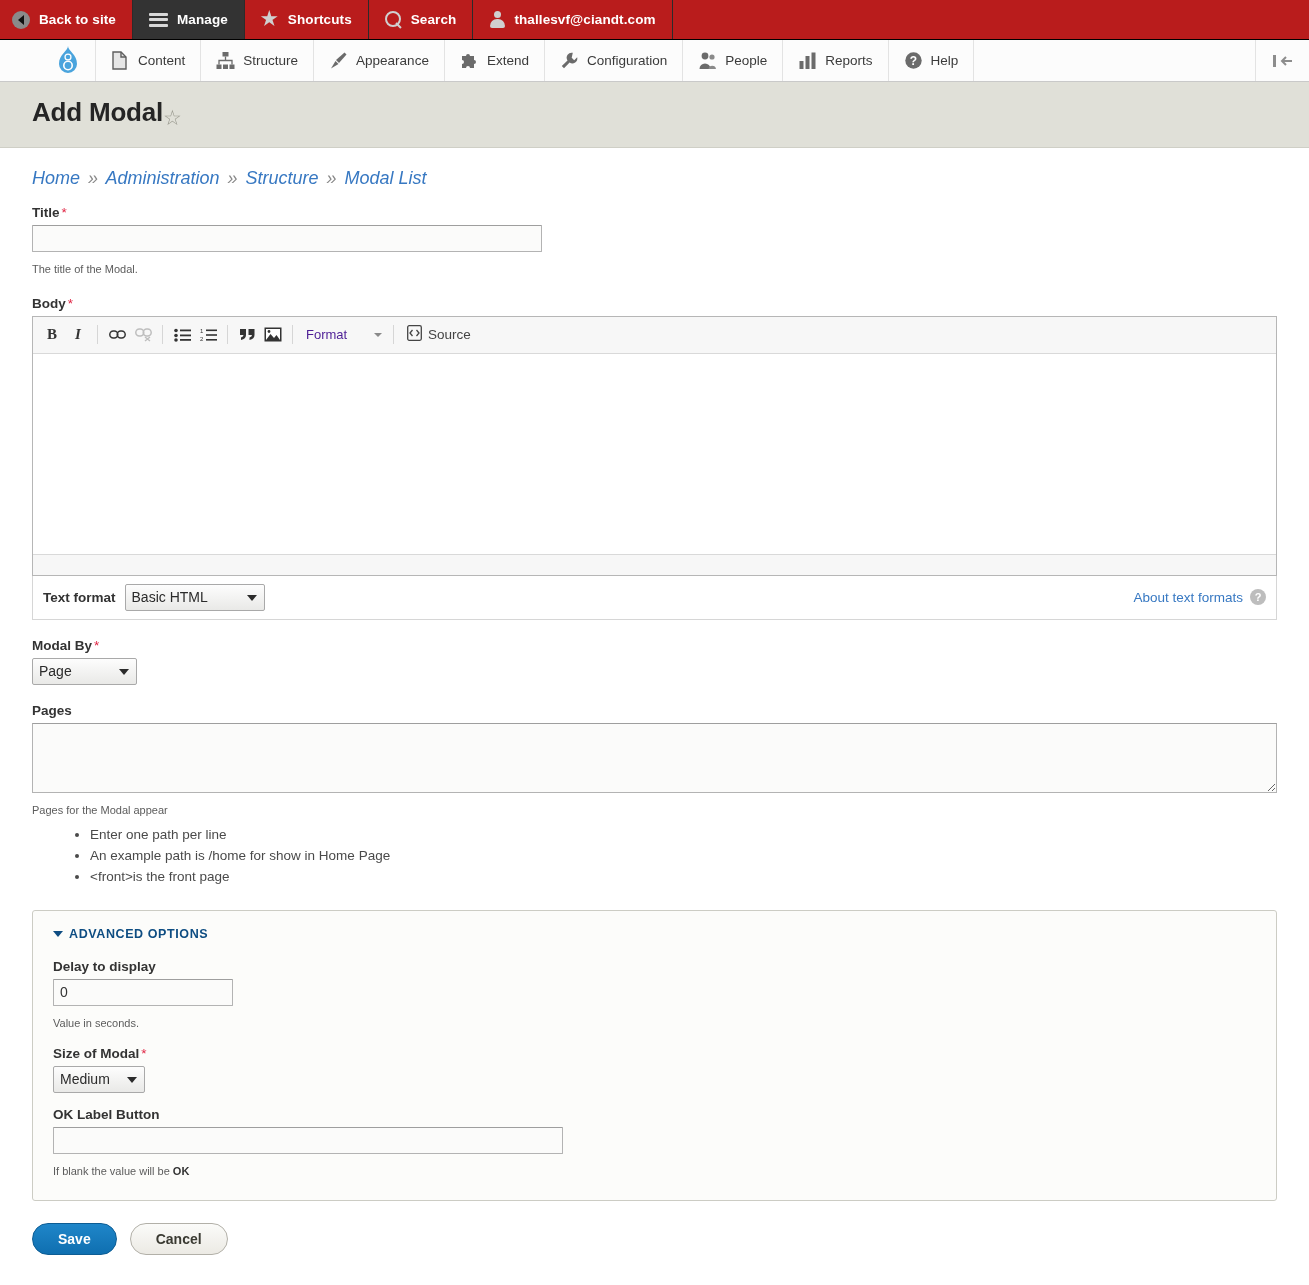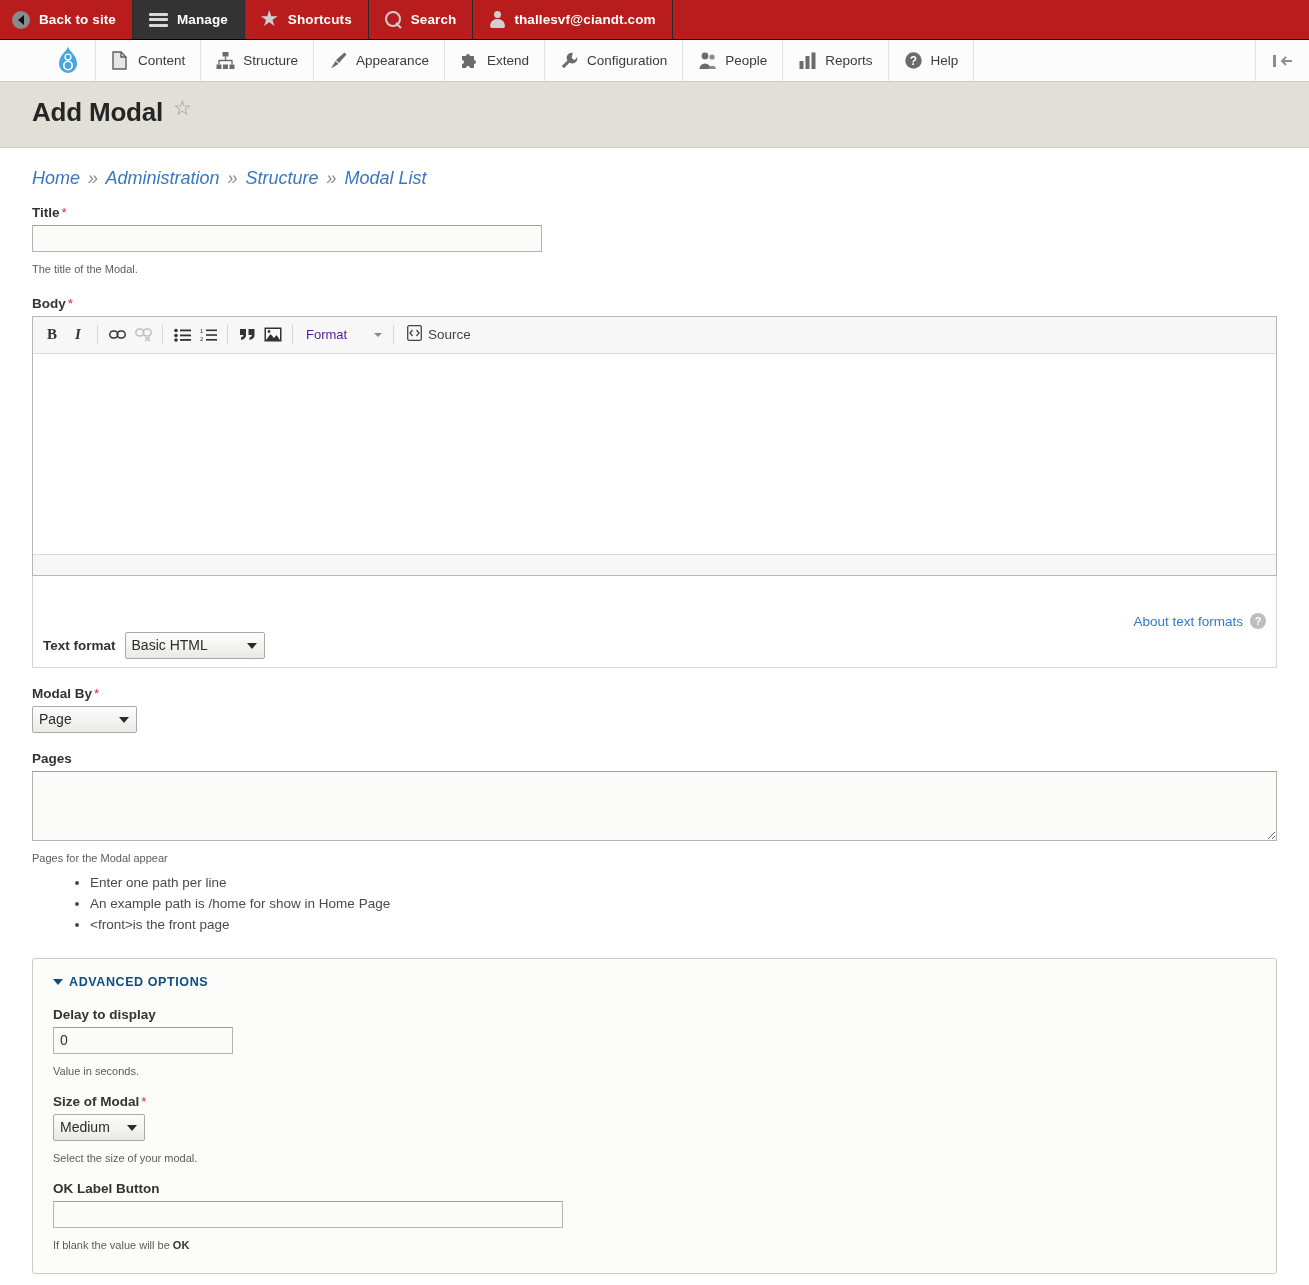--- a/index.html
+++ b/index.html
@@ -107,21 +107,21 @@
     width: 53px; display:flex; align-items:center; justify-content:center; cursor:pointer;
   }
   .am-ic { width: 19px; height: 19px; position: relative; flex: none; color: #6b6b6b; }
   .am-ic svg { display: block; }
 
   
   .page-band {
     background: #e0e0d8;
     border-bottom: 1px solid #cfcfc6;
     padding: 15px 32px 19px 32px;
-    display: flex; align-items: flex-start; gap: 10px;
+    display: flex; align-items: flex-end; gap: 0;
   }
   .page-band h1 {
     margin: 0;
     font-size: 26px;
     font-weight: bold;
     color: #252525;
     letter-spacing: -0.2px;
   }
   .title-star { font-size: 21px; color: #9a9a90; line-height: 1; cursor: pointer; }
 
@@ -202,21 +202,21 @@
     border-top: 1px solid #d9d9d9;
   }
 
   .text-format-row {
     display: flex; align-items: center; justify-content: space-between;
     padding: 8px 10px 8px 10px;
     border: 1px solid #d6d6d6;
     border-top: none;
     background: #fff;
   }
-  .tf-left { display: flex; align-items: center; gap: 9px; margin-top: 48px; }
+  .tf-left { display: flex; align-items: center; gap: 9px; }
   .tf-label { font-weight: bold; font-size: 13.5px; color: #333; }
   .about-formats { display: flex; align-items: center; gap: 7px; }
   .about-formats a { color: #3778c2; text-decoration: none; font-size: 13.5px; }
   .help-circle {
     width: 16px; height: 16px; border-radius: 50%; background: #bdbdbd;
     color: #fff; font-size: 11px; font-weight: bold;
     display: flex; align-items: center; justify-content: center;
   }
 
   
@@ -605,21 +605,20 @@
 
     <div class="form-item">
       <label class="f-label">
         <span>Size of Modal</span><span class="req">*</span>
       </label>
       <span class="sel-wrap">
         <select class="drop size">
           <option>Medium</option>
         </select>
       </span>
-      <div class="desc">Select the size of your modal.</div>
     </div>
 
     <div class="form-item">
       <label class="f-label">OK Label Button</label>
       <input class="t-input oklabel" type="text" value="" style="">
       <div class="desc"><span>If blank the value will be </span><b>OK</b></div>
     </div>
   </div>
 
   <div class="actions">

